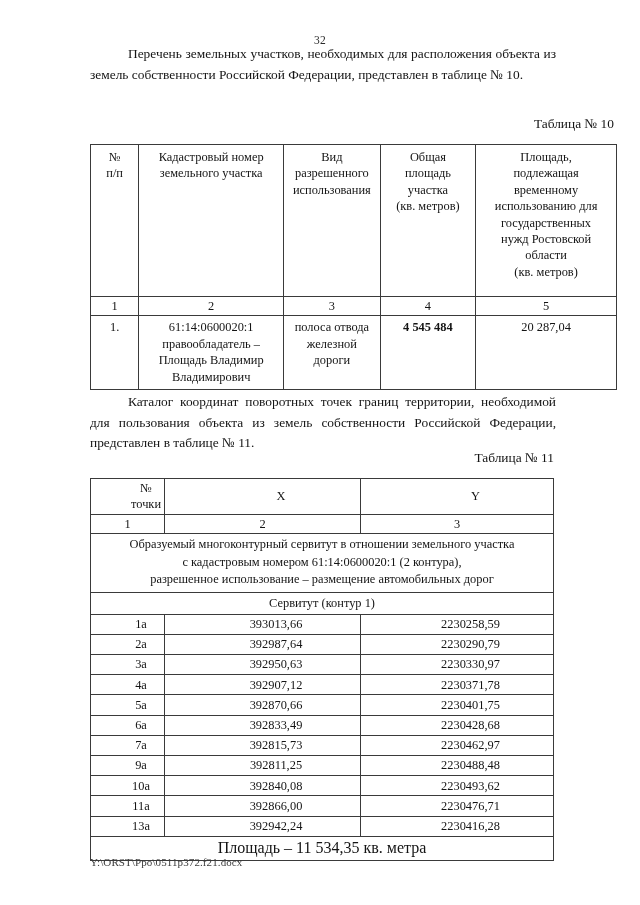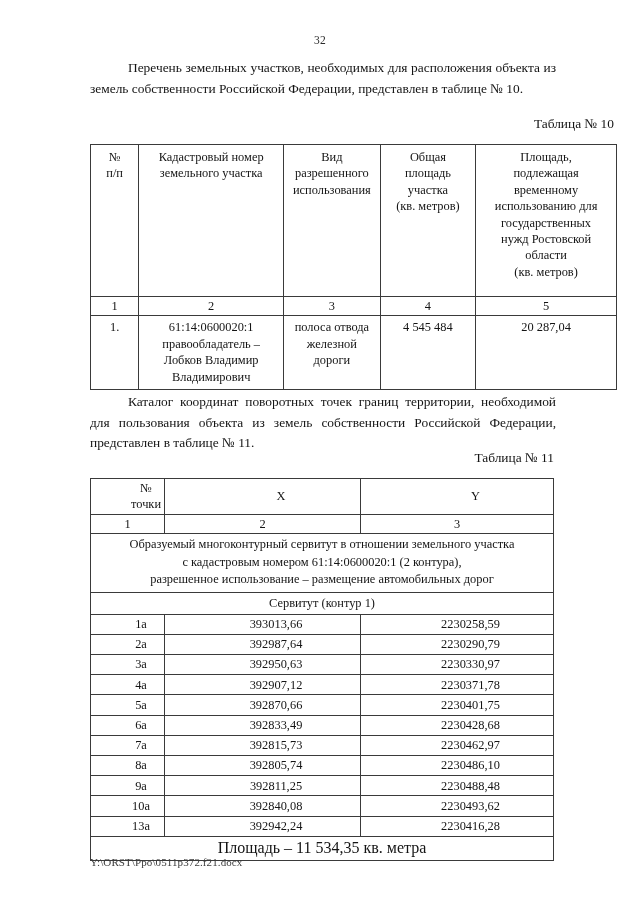--- a/index.html
+++ b/index.html
@@ -41,21 +41,21 @@
     text-align: justify;
     text-justify: inter-word;
     color: #141414;
   }
   .para .indent {
     display: inline-block;
     width: 38px;
   }
   .para-1 {
     left: 90px;
-    top: 58px;
+    top: 44px;
     width: 466px;
   }
   .para-2 {
     left: 90px;
     top: 392px;
     width: 466px;
   }
 
   .table-caption {
     position: absolute;
@@ -109,21 +109,21 @@
     text-align: center;
     height: 68px;
     padding-top: 3px;
   }
   #table-10 .c1 { width: 48px; }
   #table-10 .c2 { width: 144px; }
   #table-10 .c3 { width: 96px; }
   #table-10 .c4 { width: 95px; }
   #table-10 .c5 { width: 140px; }
   #table-10 .datarow td.col1 { vertical-align: top; }
-  #table-10 .datarow td.col4 { vertical-align: top; }
+  #table-10 .datarow td.col4 { vertical-align: top; font-weight: bold; }
   #table-10 .datarow td.col5 { vertical-align: top; }
 
   
   #table-11 {
     left: 90px;
     top: 478px;
     width: 464px;
   }
   #table-11 td {
     text-align: center;
@@ -219,21 +219,21 @@
         <td>2</td>
         <td>3</td>
         <td>4</td>
         <td>5</td>
       </tr>
       <tr class="datarow">
         <td class="col1">1.</td>
         <td>
           <div>61:14:0600020:1</div>
           <div>правообладатель –</div>
-          <div>Лобков Владимир</div>
+          <div>Площадь Владимир</div>
           <div>Владимирович</div>
         </td>
         <td>
           <div>полоса отвода</div>
           <div>железной</div>
           <div>дороги</div>
         </td>
         <td class="col4">4 545 484</td>
         <td class="col5">20 287,04</td>
       </tr>
@@ -300,35 +300,35 @@
         <td>6а</td>
         <td>392833,49</td>
         <td>2230428,68</td>
       </tr>
       <tr class="coord">
         <td>7а</td>
         <td>392815,73</td>
         <td>2230462,97</td>
       </tr>
       <tr class="coord">
-        <td>8а</td>
-        <td>392805,74</td>
-        <td>2230486,10</td>
-      </tr>
-      <tr class="coord">
         <td>9а</td>
         <td>392811,25</td>
         <td>2230488,48</td>
       </tr>
       <tr class="coord">
         <td>10а</td>
         <td>392840,08</td>
         <td>2230493,62</td>
       </tr>
       <tr class="coord">
+        <td>11а</td>
+        <td>392866,00</td>
+        <td>2230476,71</td>
+      </tr>
+      <tr class="coord">
         <td>13а</td>
         <td>392942,24</td>
         <td>2230416,28</td>
       </tr>
       <tr class="total">
         <td colspan="3">Площадь – 11 534,35 кв. метра</td>
       </tr>
     </tbody>
   </table>
 

